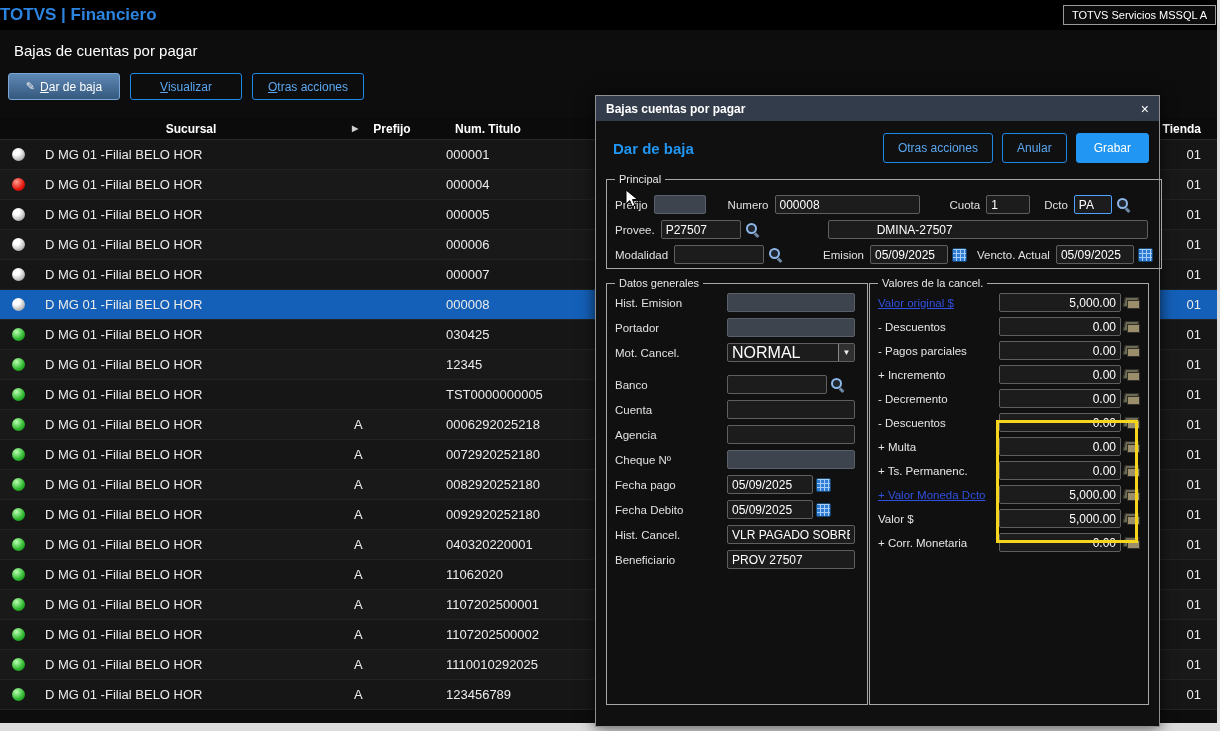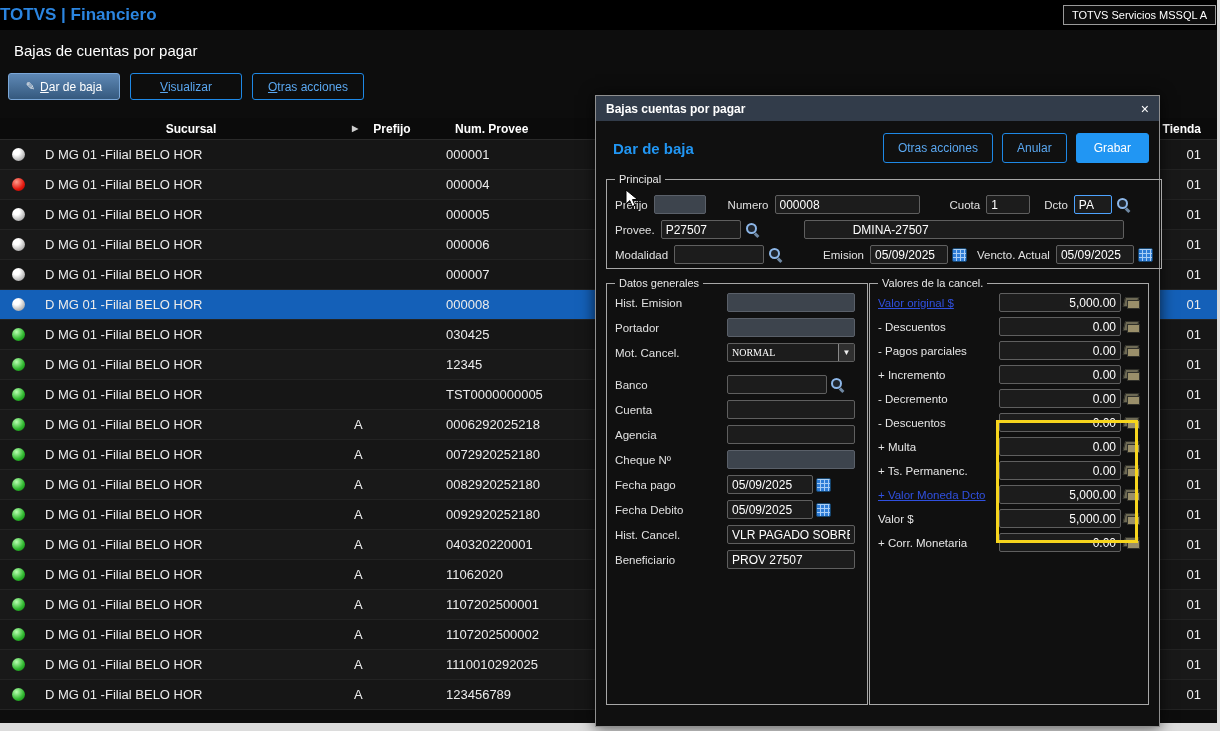--- a/index.html
+++ b/index.html
@@ -78,40 +78,40 @@
          font-family: inherit; height: 19px; padding: 0 4px; border-radius: 2px; }
   .inp.disabled { background: #3d444d; border-color: #5a6069; }
   .inp.focus-blue { border-color: #4da3ff; }
 
   
   .fs-principal { height: 96px; }
   .prow { display: flex; align-items: center; margin-top: 6px; }
   .w52 { width: 52px; } .w145 { width: 145px; } .w44 { width: 44px; } .w38 { width: 38px; }
   .w80 { width: 80px; } .w320 { width: 320px; } .w90 { width: 90px; } .w-date { width: 78px; }
   .ml22 { margin-left: 22px; } .ml30 { margin-left: 30px; } .ml14 { margin-left: 14px; }
-  .ml44 { margin-left: 44px; padding-left: 48px; } .ml40 { margin-left: 40px; } .ml10 { margin-left: 10px; }
+  .ml44 { margin-left: 68px; padding-left: 48px; } .ml40 { margin-left: 40px; } .ml10 { margin-left: 10px; }
   .ml4 { margin-left: 4px; }
 
   
   .columns { display: flex; margin: 5px 10px; gap: 1px; }
   .columns .fs { margin: 0; height: 428px; }
   .fs-datos { width: 262px; }
   .fs-valores { flex: 1; padding-left: 8px; }
 
   .drow { display: flex; align-items: center; margin-bottom: 6px; }
   .drow.gap-before { margin-top: 13px; }
   .drow .flabel { width: 110px; margin-right: 2px; }
   .fwrap { display: flex; align-items: center; gap: 3px; }
   .fwrap .inp { width: 128px; }
   .fwrap .inp.w-lookup { width: 100px; }
   .fwrap .inp.w-datesm { width: 86px; }
 
   .selectbox { width: 128px; display: flex; align-items: center; justify-content: space-between;
                padding: 0 0 0 4px; cursor: pointer; }
-  .selectbox span:first-child { font-size: 10px; font-family: Liberation Serif, serif; }
+  .selectbox span:first-child { font-size: 16px; }
   .sel-arrow { width: 16px; height: 17px; border-left: 1px solid #888;
                display: flex; align-items: center; justify-content: center;
                font-size: 8px; color: #eee; background: #2f2f2f; }
 
   
   .vrow { display: flex; align-items: center; margin-bottom: 5px; }
   .vlabel { flex: 1; font-size: 11.5px; color: #e6e6e6; white-space: nowrap; overflow: hidden; }
   .vlink { color: #3050e0; text-decoration: underline; cursor: pointer; }
   .vinp { width: 122px; text-align: right; }
   .highlight-box { position: absolute; border: 3px solid #f7d51d; pointer-events: none;
@@ -164,21 +164,21 @@
     <div class="thead">
       <div class="cell c-status"></div>
       <div class="cell c-sucursal">
         <span>Sucursal</span>
       </div>
       <div class="cell c-prefijo">
         <span class="sort-arrow">▶</span>
         <span>Prefijo</span>
       </div>
       <div class="cell c-titulo">
-        <span>Num. Provee</span>
+        <span>Num. Titulo</span>
       </div>
       <div class="cell c-tienda">
         <span>Tienda</span>
       </div>
     </div>
     <div class="tbody">
         <div class="trow">
           <div class="cell c-status">
             <span class="dot dot-white"></span>
           </div>

